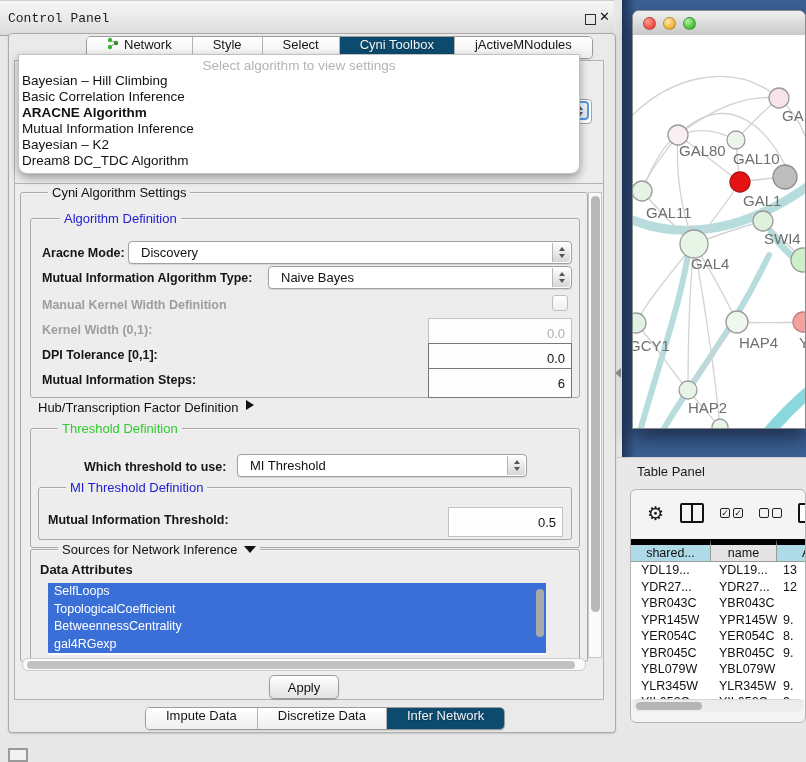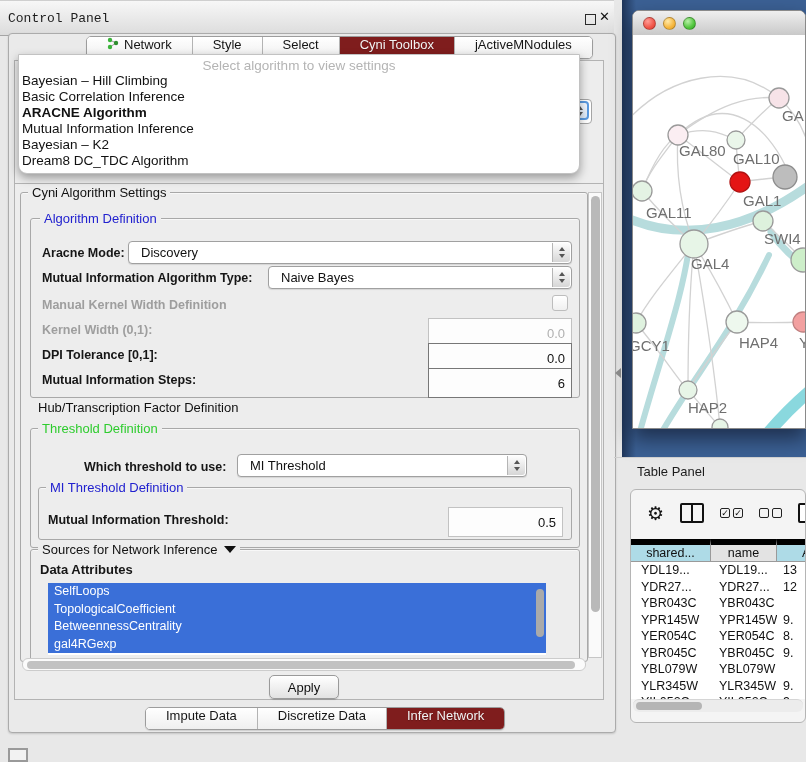--- a/index.html
+++ b/index.html
@@ -14,39 +14,39 @@
     display:flex;align-items:center;font-size:13px;color:#1c1c1c;padding-left:8px;box-sizing:border-box;font-family:Liberation Mono, monospace;}
   .float-box{left:585px;top:14px;width:9px;height:9px;border:1.6px solid #2a2a2a;background:transparent;}
   .close-x{left:599px;top:9px;font-size:13px;font-weight:bold;color:#111;}
   .cp-panel{left:8px;top:33px;width:606px;height:698px;background:#eaeaea;
     border:1px solid #ababab;border-radius:4px;box-shadow:0 1px 2px rgba(0,0,0,.15);}
   .seg{display:flex;border:1px solid #9c9c9c;border-radius:5px;overflow:hidden;background:#fff;
     font-size:13px;color:#141414;box-shadow:0 1px 1px rgba(0,0,0,.12);}
   .seg .tab{display:flex;align-items:flex-start;justify-content:center;gap:5px;padding:0 20px;height:21px;
     border-left:1px solid #b3b3b3;background:linear-gradient(#ffffff,#efefef);cursor:default;white-space:nowrap;}
   .seg .tab:first-child{border-left:none;}
-  .seg .tab.sel{background:#7f1d1d;color:#f3f3f3;text-shadow:0 1px 1px rgba(0,0,0,.25);}
+  .seg .tab.sel{background:#0c4a6e;color:#f3f3f3;text-shadow:0 1px 1px rgba(0,0,0,.25);}
   .tabbar-top{left:86px;top:36px;}
   .tabbar-bottom{left:145px;top:707px;}
   .inner-panel{left:14px;top:60px;width:590px;height:640px;background:#ededed;border:1px solid #b3b3b3;box-sizing:border-box;}
   .divider{left:14px;top:183px;width:590px;height:1px;background:#b3b3b3;}
   
   .dropdown{left:18px;top:54px;width:560px;height:118px;background:#fff;border:1px solid #c2c2c2;
     border-radius:0 0 9px 9px;box-shadow:0 4px 10px rgba(0,0,0,.35);z-index:30;}
   .dd-placeholder{width:100%;text-align:center;color:#b4b4b4;font-size:13.5px;padding-top:3px;}
   .dd-item{font-size:13.5px;color:#111;height:16px;line-height:16px;padding-left:3px;}
   .dd-item.bold{font-weight:bold;}
   
   .combo-remnant{left:560px;top:99px;width:32px;height:25px;background:#fff;border:1px solid #a5a5a5;
     border-radius:4px;z-index:20;box-sizing:border-box;}
   .remnant-btn{position:absolute;right:2px;top:1px;width:17px;height:19px;border:2px solid #5a9ae0;border-radius:4px;
     background:linear-gradient(#f4f9ff,#dbe8f8);box-sizing:border-box;}
   
   .fs{border:1px solid #a8a8a8;border-radius:3px;box-shadow:inset 0 1px 0 rgba(255,255,255,.6);}
-  .legend{background:#ededed;padding:0 4px;font-size:13px;color:#111;z-index:5;white-space:nowrap;display:flex;align-items:center;gap:6px;}
+  .legend{background:#ededed;padding:0 4px;font-size:13px;color:#111;z-index:5;white-space:nowrap;display:flex;align-items:center;gap:6px;margin-left:20px;}
   .legend.blue{color:#2121cf;}
   .legend.green{color:#2ecc2e;}
   .lbl{font-size:12.5px;font-weight:bold;color:#161616;white-space:nowrap;}
   .lbl.gray{color:#9e9e9e;}
   .combo{background:#fff;border:1px solid #a0a0a0;border-radius:4px;box-sizing:border-box;
     font-size:13px;color:#111;display:flex;align-items:center;padding-left:12px;box-shadow:0 1px 1px rgba(0,0,0,.1);}
   .spin{position:absolute;right:1px;top:1px;bottom:1px;width:17px;background:linear-gradient(#fdfdfd,#d6d6d6);
     border-left:1px solid #b5b5b5;border-radius:0 3px 3px 0;display:flex;flex-direction:column;align-items:center;justify-content:center;gap:3px;}
   .tri-up{width:0;height:0;border-left:3.5px solid transparent;border-right:3.5px solid transparent;border-bottom:4px solid #555;}
   .tri-dn{width:0;height:0;border-left:3.5px solid transparent;border-right:3.5px solid transparent;border-top:4px solid #555;}
@@ -194,21 +194,21 @@
 
   <div class="abs lbl gray" style="left:42px;top:323px;">Kernel Width (0,1):</div>
   <input class="abs field disabled" style="left: 428px; top: 318px; width: 144px; height: 21px;" readonly="" value="0.0">
 
   <div class="abs lbl" style="left:42px;top:348px;">DPI Tolerance [0,1]:</div>
   <input class="abs field dark" style="left: 428px; top: 343px; width: 144px; height: 21px;" readonly="" value="0.0">
 
   <div class="abs lbl" style="left:42px;top:373px;">Mutual Information Steps:</div>
   <input class="abs field dark" style="left: 428px; top: 368px; width: 144px; height: 21px;" readonly="" value="6">
 
-  <div class="abs" style="left:38px;top:400px;display:flex;gap:8px;font-size:13px;color:#111;flex-direction:column;">
+  <div class="abs" style="left:38px;top:400px;display:flex;gap:8px;font-size:13px;color:#111;">
     <span>Hub/Transcription Factor Definition</span>
     <span class="tri-right"></span>
   </div>
 
   <div class="abs fs" style="left:30px;top:428px;width:548px;height:118px;"></div>
   <div class="abs legend green" style="left:38px;top:421px;">Threshold Definition</div>
 
   <div class="abs lbl" style="left:84px;top:460px;">Which threshold to use:</div>
   <div class="abs combo" style="left:237px;top:454px;width:290px;height:23px;">
     <span>MI Threshold</span>

